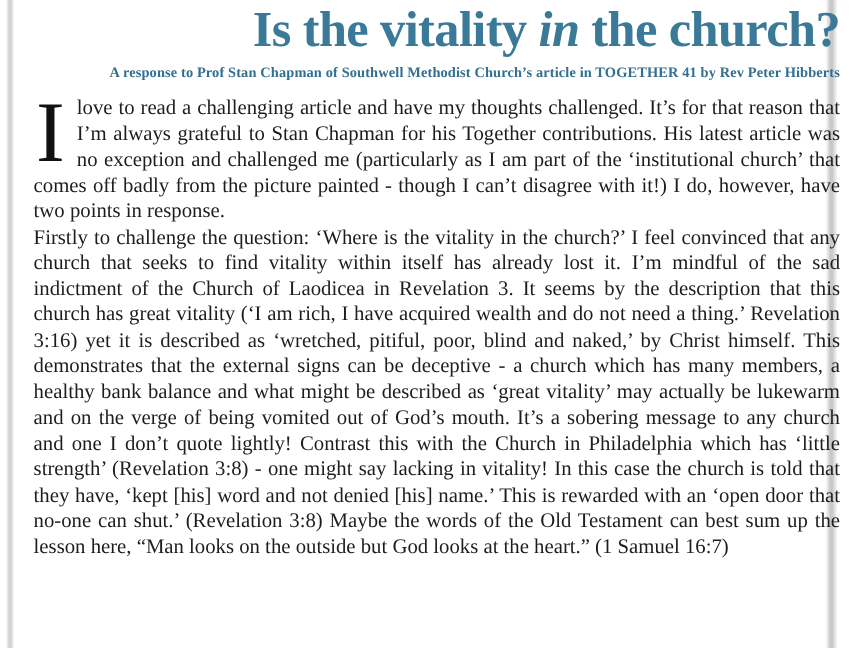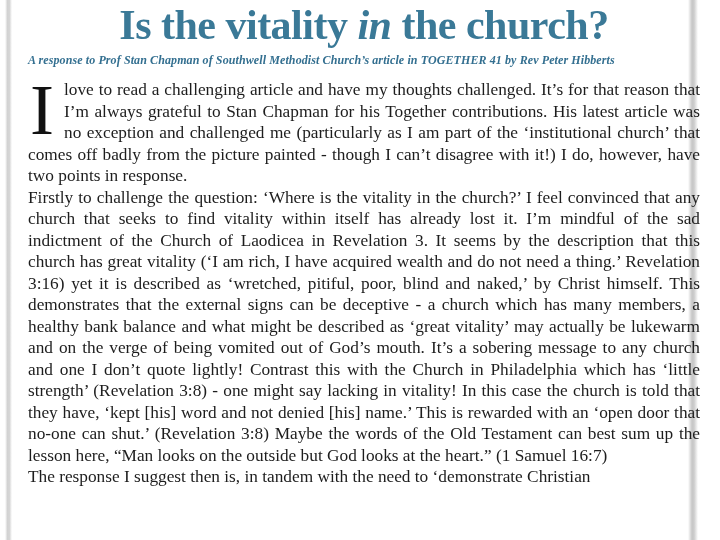--- a/index.html
+++ b/index.html
@@ -25,33 +25,33 @@
   .content {
     position: absolute;
     left: 28px; top: 0;
     width: 672px;
   }
   h1.title {
     margin: 2px 0 0 0;
     font-size: 42px;
     line-height: 46px;
     font-weight: bold;
-    text-align: center;
+    text-align: right;
     color: #3a7997;
     letter-spacing: -0.5px;
     white-space: nowrap;
   }
   h1.title em { font-style: italic; }
   .subtitle {
     margin-top: 5px;
     font-size: 12px;
     font-weight: bold;
+    text-align: right;
     color: #336f90;
     letter-spacing: 0.1px;
-    font-style: italic;
   }
   .para {
     margin: 0;
     font-size: 17.3px;
     line-height: 21.5px;
     color: #1d1d1d;
     text-align: justify;
   }
   .para-first { margin-top: 11px; }
   .para + .para { margin-top: 0; }
@@ -72,15 +72,14 @@
 <div class="content">
 
   <h1 class="title"><span>Is the vitality </span><em>in</em><span> the church?</span></h1>
 
   <div class="subtitle">A response to Prof Stan Chapman of Southwell Methodist Church’s article in TOGETHER 41 by Rev Peter Hibberts</div>
 
   <p class="para para-first"><span class="dropcap">I</span><span>love to read a challenging article and have my thoughts challenged. It’s for that reason that I’m always grateful to Stan Chapman for his Together contributions. His latest article was no exception and challenged me (particularly as I am part of the ‘institutional church’ that comes off badly from the picture painted - though I can’t disagree with it!) I do, however, have two points in response.</span></p>
 
   <p class="para">Firstly to challenge the question: ‘Where is the vitality in the church?’ I feel convinced that any church that seeks to find vitality within itself has already lost it. I’m mindful of the sad indictment of the Church of Laodicea in Revelation 3. It seems by the description that this church has great vitality (‘I am rich, I have acquired wealth and do not need a thing.’ Revelation 3:16) yet it is described as ‘wretched, pitiful, poor, blind and naked,’ by Christ himself. This demonstrates that the external signs can be deceptive - a church which has many members, a healthy bank balance and what might be described as ‘great vitality’ may actually be lukewarm and on the verge of being vomited out of God’s mouth. It’s a sobering message to any church and one I don’t quote lightly! Contrast this with the Church in Philadelphia which has ‘little strength’ (Revelation 3:8) - one might say lacking in vitality! In this case the church is told that they have, ‘kept [his] word and not denied [his] name.’ This is rewarded with an ‘open door that no-one can shut.’ (Revelation 3:8) Maybe the words of the Old Testament can best sum up the lesson here, “Man looks on the outside but God looks at the heart.” (1 Samuel 16:7)</p>
 
-  <p class="para">The response I suggest then is, in tandem with the need to ‘demonstrate Christian</p>
 
 </div>
 
 </body></html>

